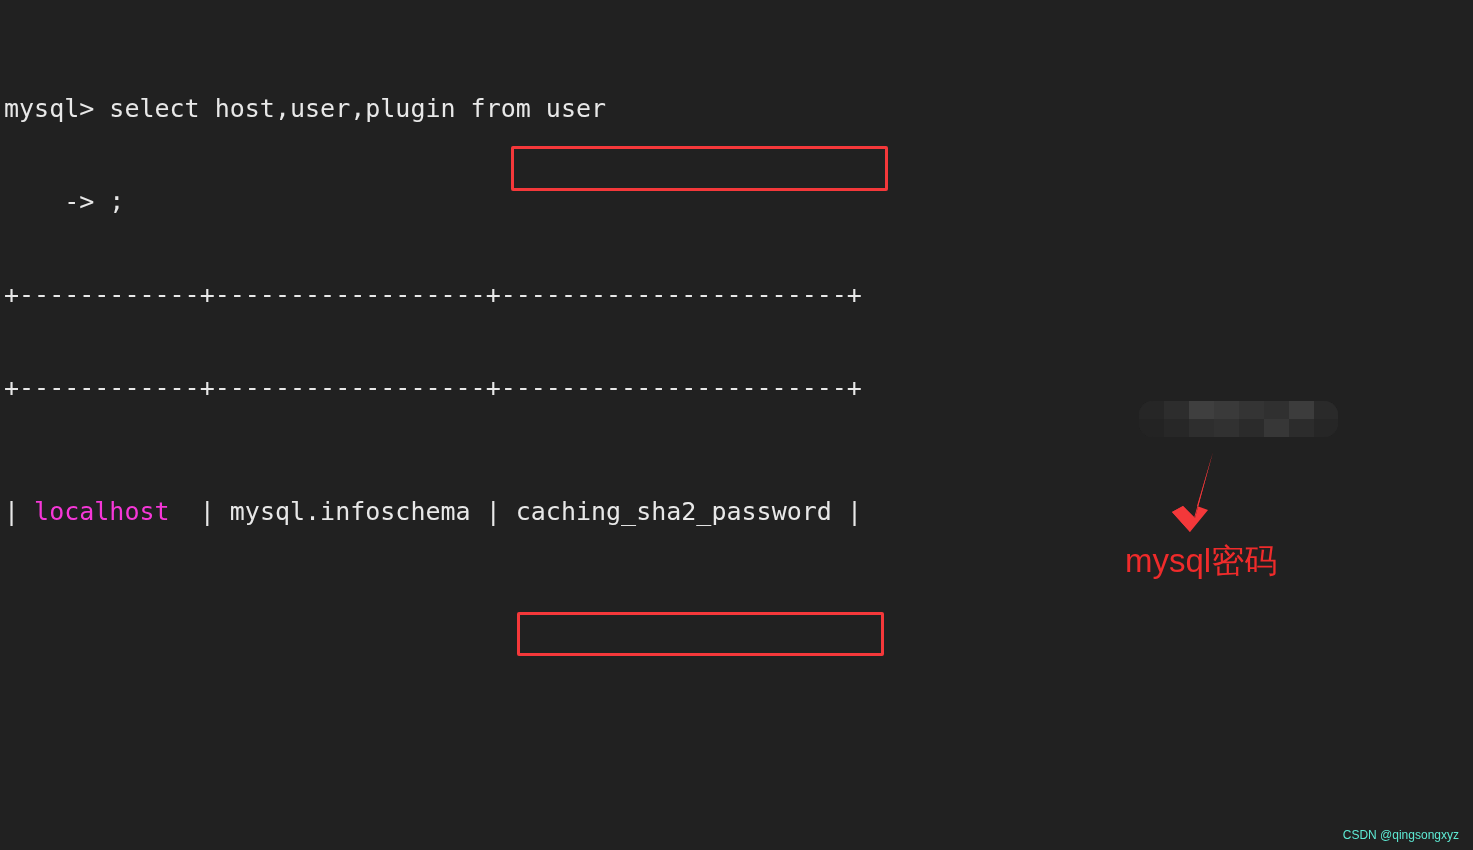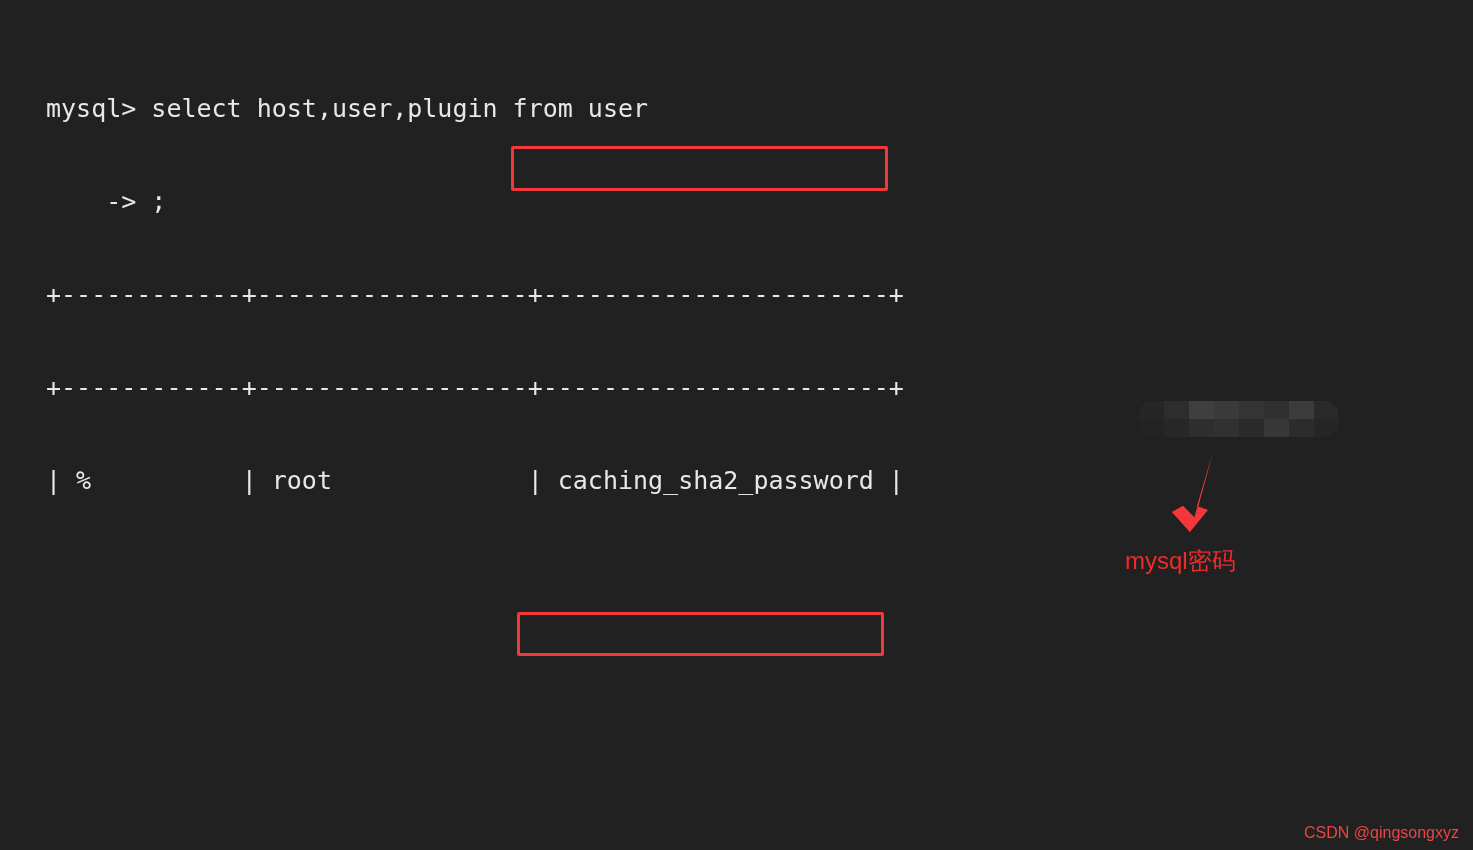--- a/index.html
+++ b/index.html
@@ -33,21 +33,20 @@
     font-size: 25px;
     line-height: 31px;
     letter-spacing: 0px;
     color: #e8e8e8;
     white-space: pre;
     z-index: 2;
   }
   .console .line {
     height: 31px;
     white-space: pre;
-    margin-left: 42px;
   }
 
   .host-local { color: #f637d8; }
   .plain { color: #e8e8e8; }
 
   
   .redbox {
     position: absolute;
     border: 3px solid #f4383a;
     border-radius: 2px;
@@ -95,52 +94,52 @@
     height: 110px;
     z-index: 5;
     pointer-events: none;
   }
 
   #annotation-label {
     position: absolute;
     left: 1125px;
     top: 542px;
     font-family: "Liberation Sans", "DejaVu Sans", sans-serif;
-    font-size: 24px;
+    font-size: 33px;
     line-height: 38px;
     color: #ef2b2b;
     z-index: 5;
     white-space: pre;
   }
 
   
   #watermark {
     position: absolute;
     right: 14px;
     bottom: 8px;
     font-family: "Liberation Sans", "DejaVu Sans", sans-serif;
-    font-size: 16px;
-    color: #ef4444;
+    font-size: 12px;
+    color: #5eead4;
     z-index: 5;
     white-space: pre;
   }
 </style>
 </head>
 <body>
 
 <div id="terminal">
 
   <div class="console">
 
     <div class="line">mysql&gt; select host,user,plugin from user</div>
     <div class="line">    -&gt; ;</div>
     <div class="line">+------------+------------------+-----------------------+</div>
     <div class="line">+------------+------------------+-----------------------+</div>
-    <div class="line">| %          | root             | caching_sha2_password |</div>
 
+    <div class="line"><span class="plain">| </span><span class="host-local">localhost</span><span class="plain">  | mysql.infoschema | caching_sha2_password |</span></div>
     
     
 
     
     
     
     
     
     
     

